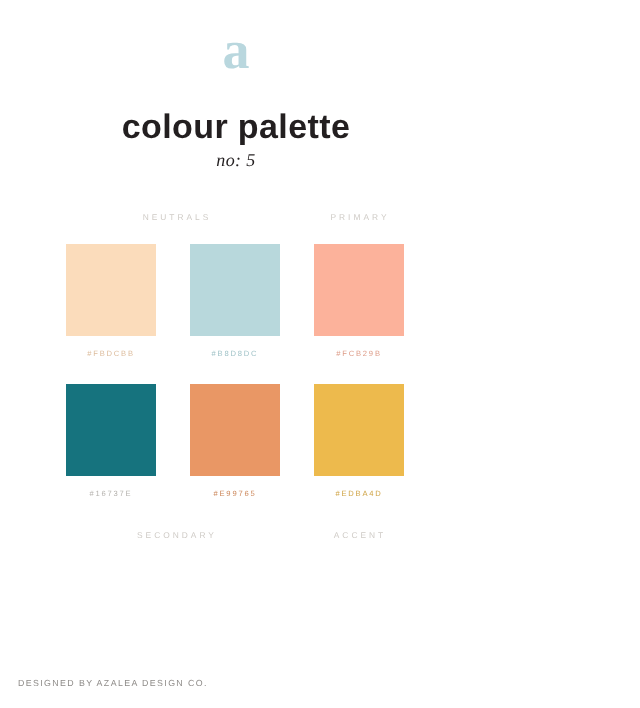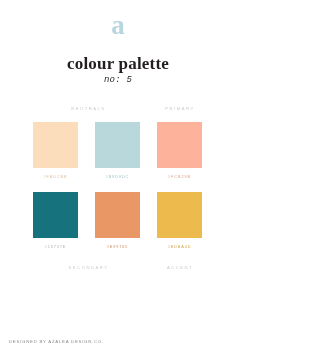--- a/index.html
+++ b/index.html
@@ -43,29 +43,29 @@
 
   
   .title-wrap {
     position: absolute;
     top: 54px;
     left: 0;
     width: 236px;
     text-align: center;
   }
   .title-main {
-    font-family: Liberation Serif, serif;
+    font-family: Liberation Sans, sans-serif;
     font-size: 17px;
     line-height: 19px;
     font-weight: 700;
     color: #231f20;
     letter-spacing: 0.2px;
   }
   .title-sub {
-    font-family: Liberation Mono, monospace;
+    font-family: Liberation Serif, serif;
     font-size: 9px;
     line-height: 12px;
     font-style: italic;
     font-weight: 400;
     color: #231f20;
     margin-top: 1px;
     letter-spacing: 0.2px;
   }
 
   

